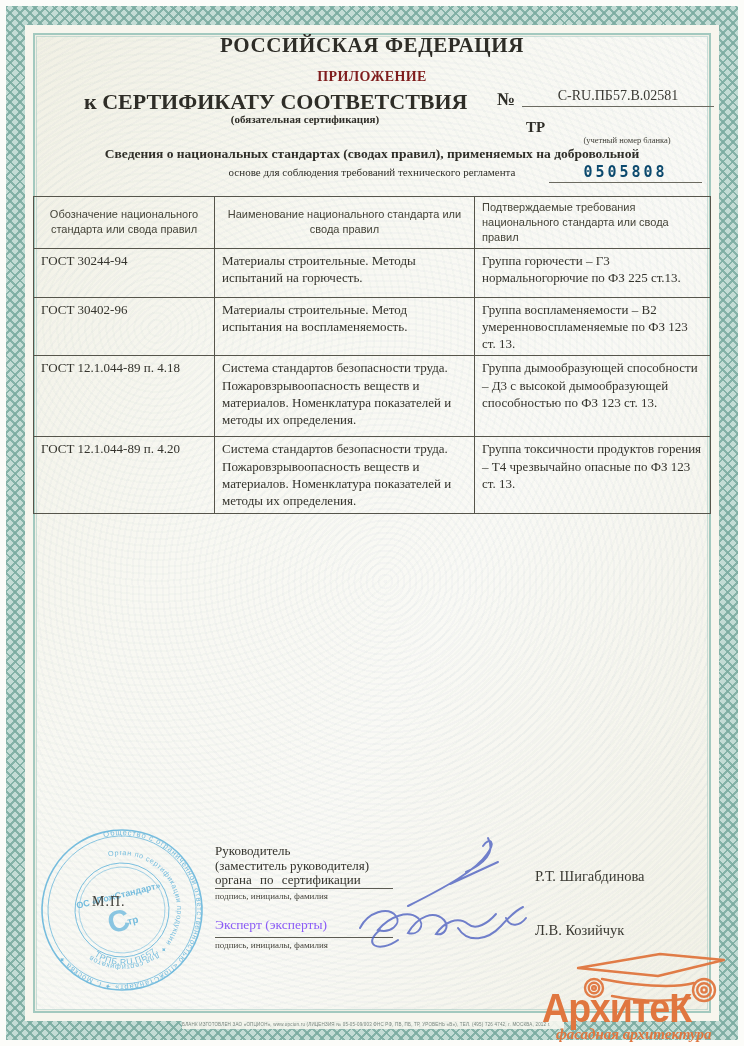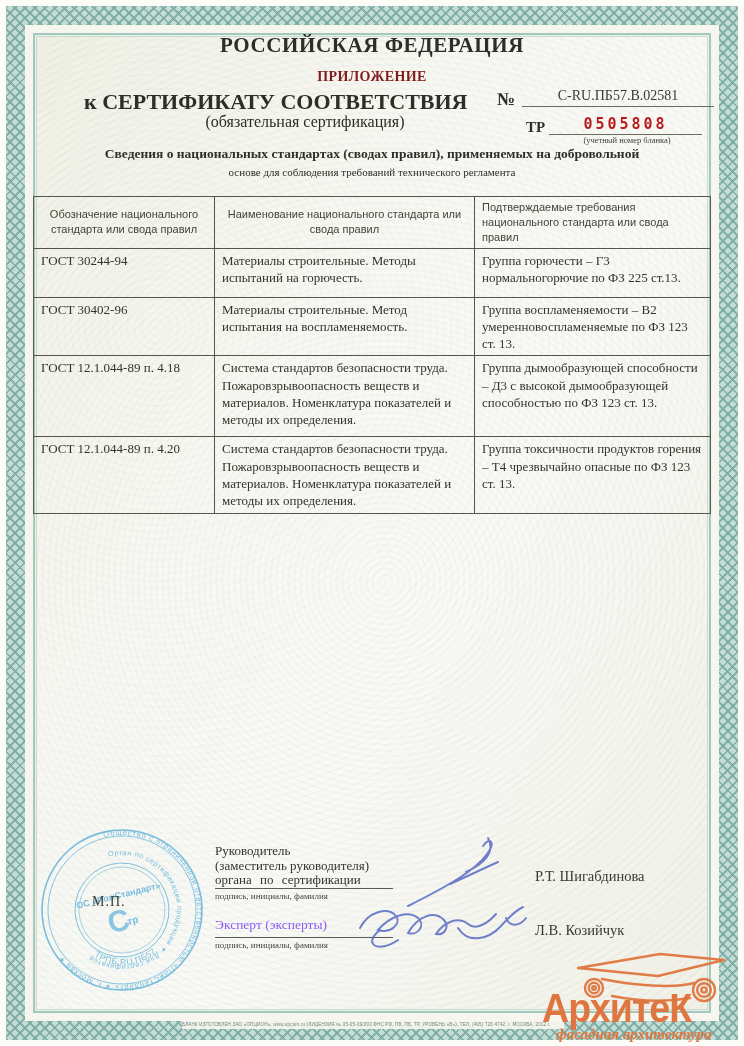--- a/index.html
+++ b/index.html
@@ -32,21 +32,21 @@
       linear-gradient(120deg, #f1f0e4 0%, #f8f8f2 35%, #f9f9f5 60%, #f2f1e6 100%);
   }
   
   .t-center{left:0; right:0; text-align:center;}
   .h-country{top:33px; font-size:21px; font-weight:bold; letter-spacing:.6px; color:#2e2d27;}
   .h-doctype{top:69px; font-size:14px; font-weight:bold; letter-spacing:.4px; color:#7f1d1d;}
   .h-certline{left:84px; top:89px; font-size:22px; font-weight:bold; color:#2e2d27;}
   .h-numsign{left:497px; top:89px; font-size:18px; font-weight:bold; color:#2e2d27;}
   .h-certnum{left:522px; top:88px; width:192px; text-align:center; font-size:14px; color:#3a3933;
              border-bottom:1px solid #6b6a60; padding-bottom:2px;}
-  .h-mandatory{left:140px; top:113px; width:330px; text-align:center; font-size:16px; font-weight:normal; color:#2e2d27;}
+  .h-mandatory{left:140px; top:113px; width:330px; text-align:center; font-size:11px; font-weight:bold; color:#2e2d27;}
   .h-tr{left:526px; top:119px; font-size:15px; font-weight:bold; color:#2e2d27;}
   .h-blank{left:549px; top:115px; width:153px; text-align:center; border-bottom:1px solid #6b6a60;
            font-family:"DejaVu Sans Mono", monospace; font-size:15px; font-weight:bold; letter-spacing:3px;
            padding-bottom:1px;}
   .h-blanknote{left:543px; top:135px; width:168px; text-align:center; font-size:8.5px; color:#3f3e36;}
   .h-sub1{top:146px; font-size:13.5px; font-weight:bold; color:#2f2e28;}
   .h-sub2{top:166px; font-size:11px; font-weight:normal; color:#2f2e28;}
   
   .std-table{
     position:absolute; left:33px; top:196px; width:677px;
@@ -107,21 +107,21 @@
   <div class="band-gap"></div>
   <div class="inner-frame"></div>
 
   <div class="abs t-center h-country">РОССИЙСКАЯ ФЕДЕРАЦИЯ</div>
   <div class="abs t-center h-doctype">ПРИЛОЖЕНИЕ</div>
   <div class="abs h-certline">к СЕРТИФИКАТУ СООТВЕТСТВИЯ</div>
   <div class="abs h-numsign">№</div>
   <div class="abs h-certnum">C-RU.ПБ57.В.02581</div>
   <div class="abs h-mandatory">(обязательная сертификация)</div>
   <div class="abs h-tr">ТР</div>
-  <div class="abs h-blank" style="color:#b91c1c;">0505808</div>
+  <div class="abs h-blank" style="color:#0c4a6e;margin-top:48px;">0505808</div>
   <div class="abs h-blanknote">(учетный номер бланка)</div>
   <div class="abs t-center h-sub1">Сведения о национальных стандартах (сводах правил), применяемых на добровольной</div>
   <div class="abs t-center h-sub2">основе для соблюдения требований технического регламента</div>
 
   <table class="std-table">
     <colgroup>
         <col style="width:181px">
         <col style="width:260px">
         <col style="width:236px">
       </colgroup>

